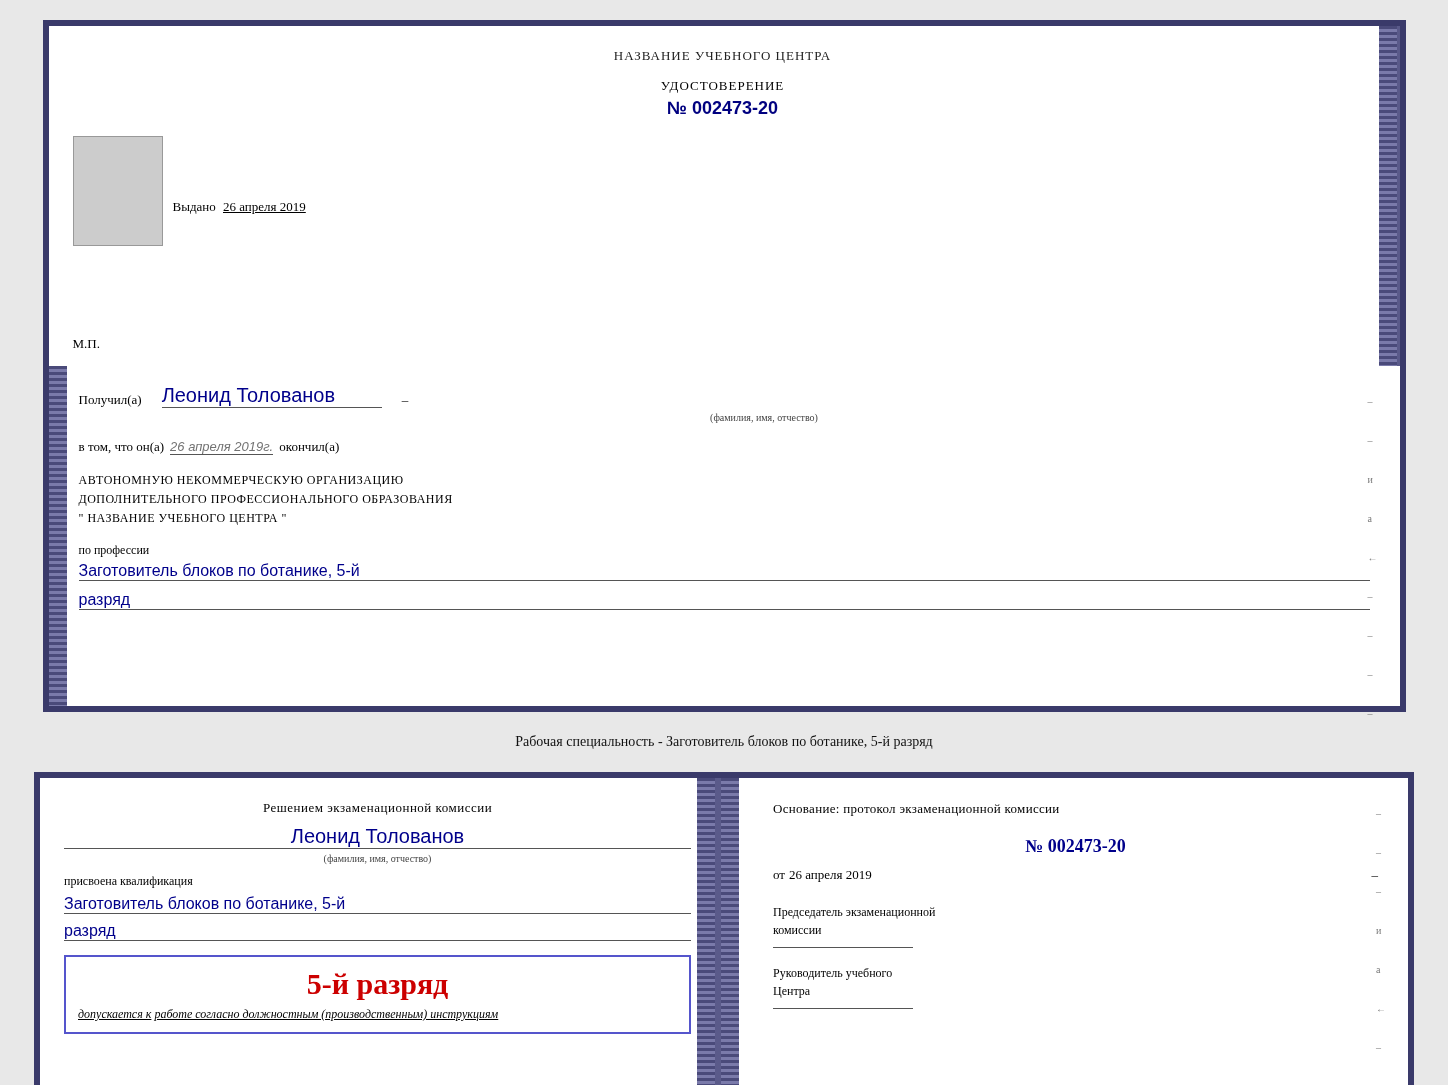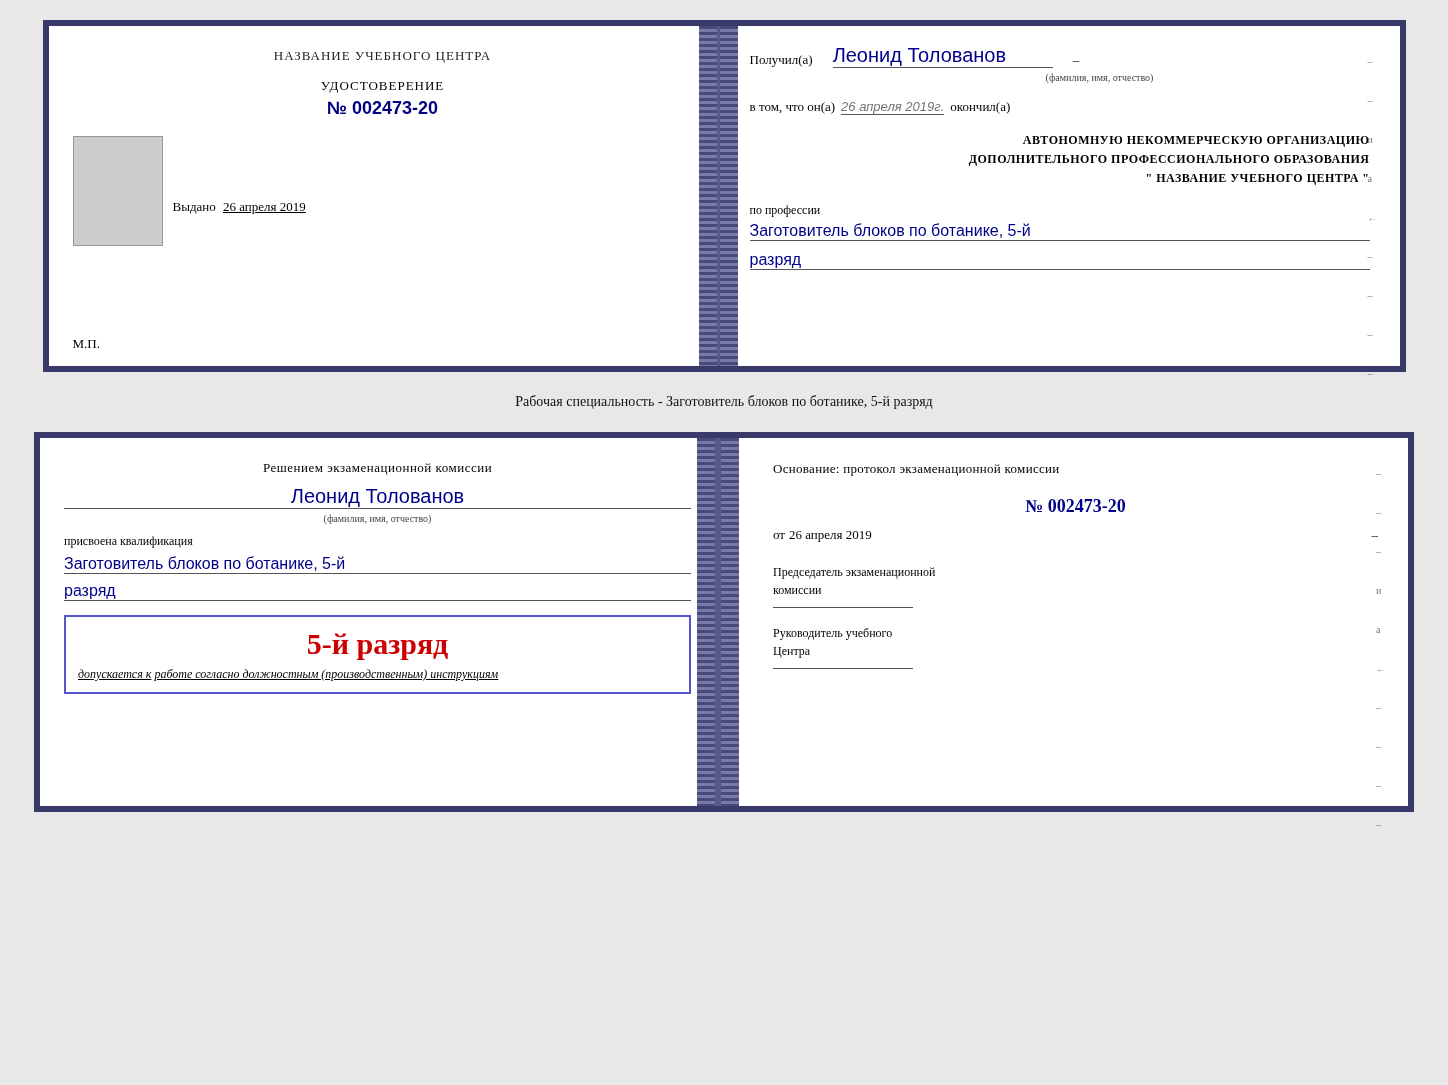--- a/index.html
+++ b/index.html
@@ -14,20 +14,21 @@
       padding: 20px;
       gap: 18px;
     }
 
     .certificate-pair {
       display: flex;
       width: 1363px;
       border: 6px solid #3a3a6a;
       background: #fff;
       position: relative;
+      flex-direction: column;
     }
 
     .cert-half {
       flex: 1;
       padding: 22px 24px 18px 24px;
       position: relative;
       border-right: 3px solid #5a5a8a;
       min-height: 340px;
     }
 
@@ -144,25 +145,24 @@
     .handwritten-date {
       font-family: 'Comic Sans MS', cursive, sans-serif;
       font-size: 13px;
       color: #737373;
       font-style: italic;
       border-bottom: 1px solid #555;
     }
 
     .org-block {
       font-size: 12px;
-      text-align: right;
+      text-align: left;
       letter-spacing: 0.5px;
       line-height: 1.6;
       margin-bottom: 14px;
-      font-weight: bold;
     }
 
     .po-professii {
       font-size: 12px;
       margin-bottom: 4px;
     }
 
     .handwritten-profession {
       font-family: 'Comic Sans MS', cursive, sans-serif;
       font-size: 16px;

